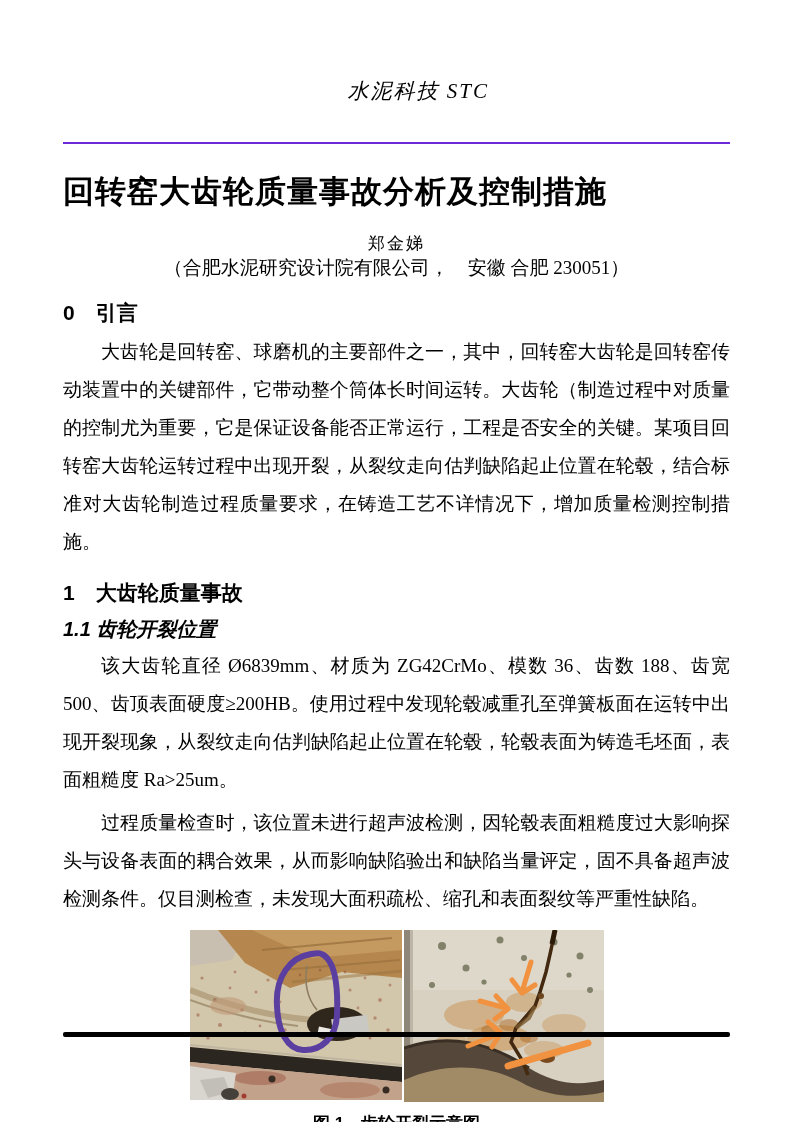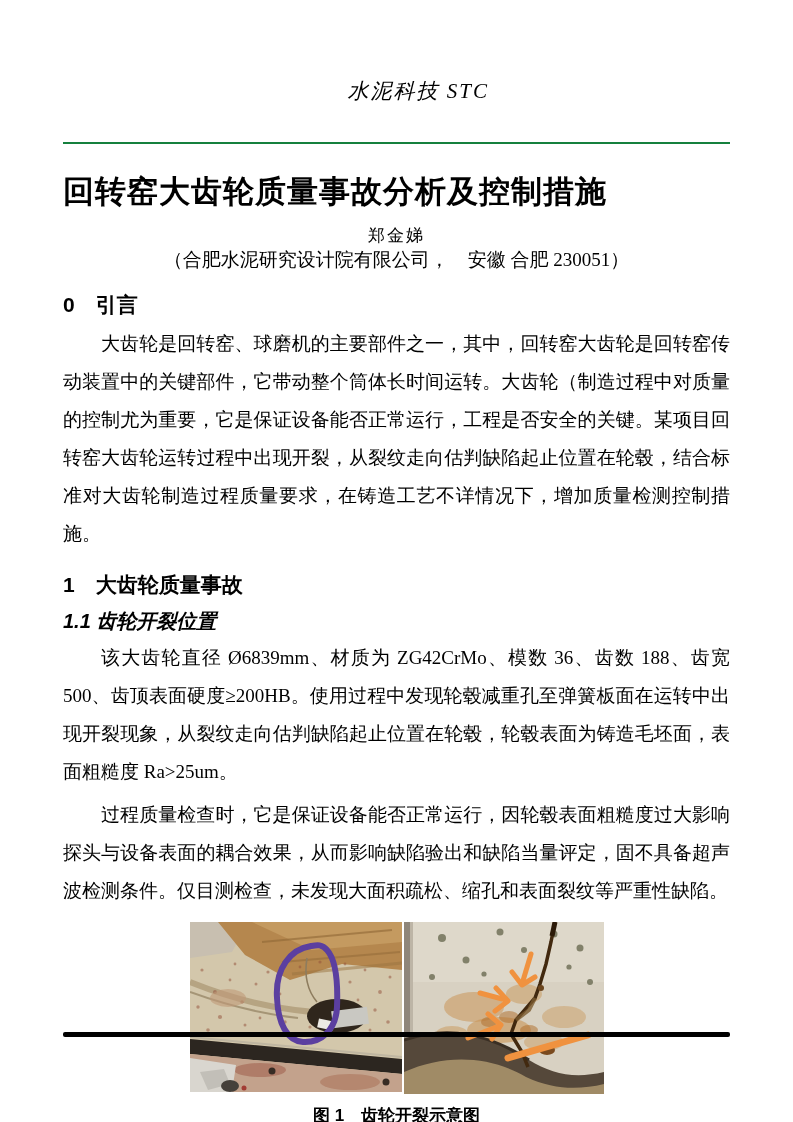--- a/index.html
+++ b/index.html
@@ -10,41 +10,41 @@
     background:#ffffff;
     font-family:"Liberation Serif","DejaVu Serif",serif;
     color:#000;
     overflow:hidden;
   }
   .content{padding:0 63px;}
   
   .journal-header{
     padding-top:52px;
     padding-bottom:12px;
-    border-bottom:2px solid #15803d;
+    border-bottom:2px solid #6d28d9;
     text-align:center;
     font-family:"Liberation Serif","DejaVu Serif",serif;
     font-style:italic;
     font-size:21px;
     letter-spacing:2px;
     white-space:pre-wrap;
   }
   
   .article-title{
     margin:28px 0 0 0;
     text-align:left;
     font-family:"Liberation Sans","DejaVu Sans",sans-serif;
     font-weight:bold;
     font-size:31px;
     line-height:1.3;
     letter-spacing:1px;
     white-space:pre-wrap;
   }
   .author-line{
-    margin-top:12px;
+    margin-top:20px;
     text-align:center;
     font-size:17px;
     letter-spacing:2px;
     white-space:pre-wrap;
   }
   .affiliation-line{
     text-align:center;
     font-size:19px;
     white-space:pre-wrap;
   }
@@ -120,21 +120,21 @@
     <h1 class="article-title">回转窑大齿轮质量事故分析及控制措施</h1>
     <div class="author-line">郑金娣</div>
     <div class="affiliation-line">（合肥水泥研究设计院有限公司，　安徽 合肥 230051）</div>
 
     <h2 class="sec-h1">0　引言</h2>
     <p class="body-par">大齿轮是回转窑、球磨机的主要部件之一，其中，回转窑大齿轮是回转窑传动装置中的关键部件，它带动整个筒体长时间运转。大齿轮（制造过程中对质量的控制尤为重要，它是保证设备能否正常运行，工程是否安全的关键。某项目回转窑大齿轮运转过程中出现开裂，从裂纹走向估判缺陷起止位置在轮毂，结合标准对大齿轮制造过程质量要求，在铸造工艺不详情况下，增加质量检测控制措施。</p>
 
     <h2 class="sec-h1">1　大齿轮质量事故</h2>
     <h3 class="sec-h2">1.1 齿轮开裂位置</h3>
     <p class="body-par">该大齿轮直径 Ø6839mm、材质为 ZG42CrMo、模数 36、齿数 188、齿宽 500、齿顶表面硬度≥200HB。使用过程中发现轮毂减重孔至弹簧板面在运转中出现开裂现象，从裂纹走向估判缺陷起止位置在轮毂，轮毂表面为铸造毛坯面，表面粗糙度 Ra&gt;25um。</p>
-    <p class="body-par">过程质量检查时，它是保证设备能否正常运行，因轮毂表面粗糙度过大影响探头与设备表面的耦合效果，从而影响缺陷验出和缺陷当量评定，固不具备超声波检测条件。仅目测检查，未发现大面积疏松、缩孔和表面裂纹等严重性缺陷。</p>
+    <p class="body-par">过程质量检查时，该位置未进行超声波检测，因轮毂表面粗糙度过大影响探头与设备表面的耦合效果，从而影响缺陷验出和缺陷当量评定，固不具备超声波检测条件。仅目测检查，未发现大面积疏松、缩孔和表面裂纹等严重性缺陷。</p>
 
     <div class="fig-row">
 
       <svg class="fig-photo" width="212" height="170" viewBox="0 0 212 170">
         <rect width="212" height="170" fill="#d3c7ab"></rect>
         <polygon points="0,0 58,0 42,30 0,36" fill="#c8bfb0"></polygon>
         <polygon points="28,0 212,0 212,48 152,42 100,58 55,33" fill="#b5874e"></polygon>
         <polygon points="62,0 212,0 212,20 122,28" fill="#c49a60"></polygon>
         <path d="M72,20 L202,8" stroke="#8f6836" stroke-width="2" fill="none" opacity=".6"></path>
         <path d="M92,40 L210,30" stroke="#8f6836" stroke-width="2" fill="none" opacity=".5"></path>

